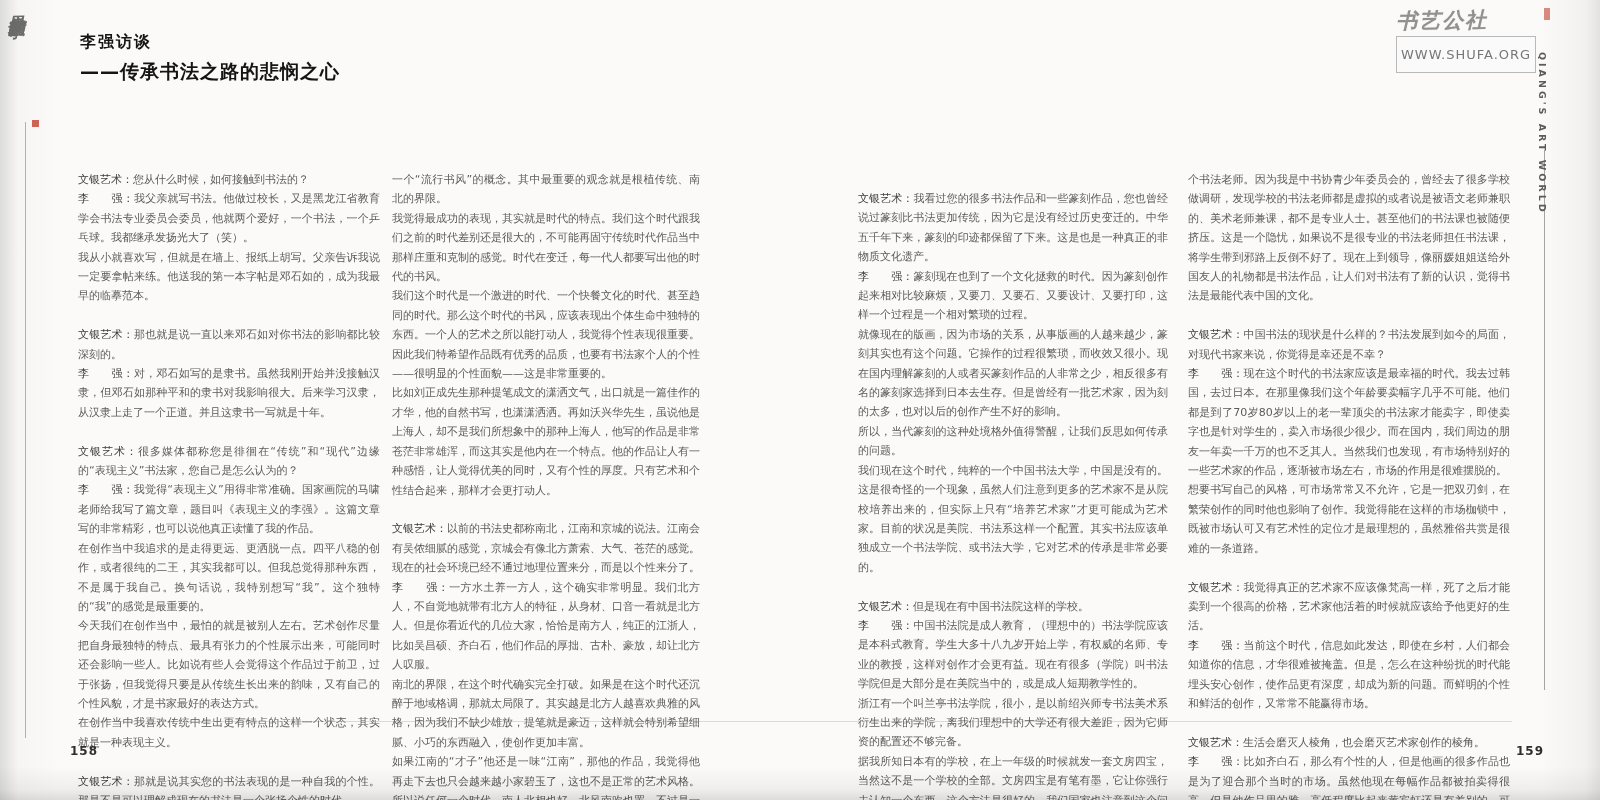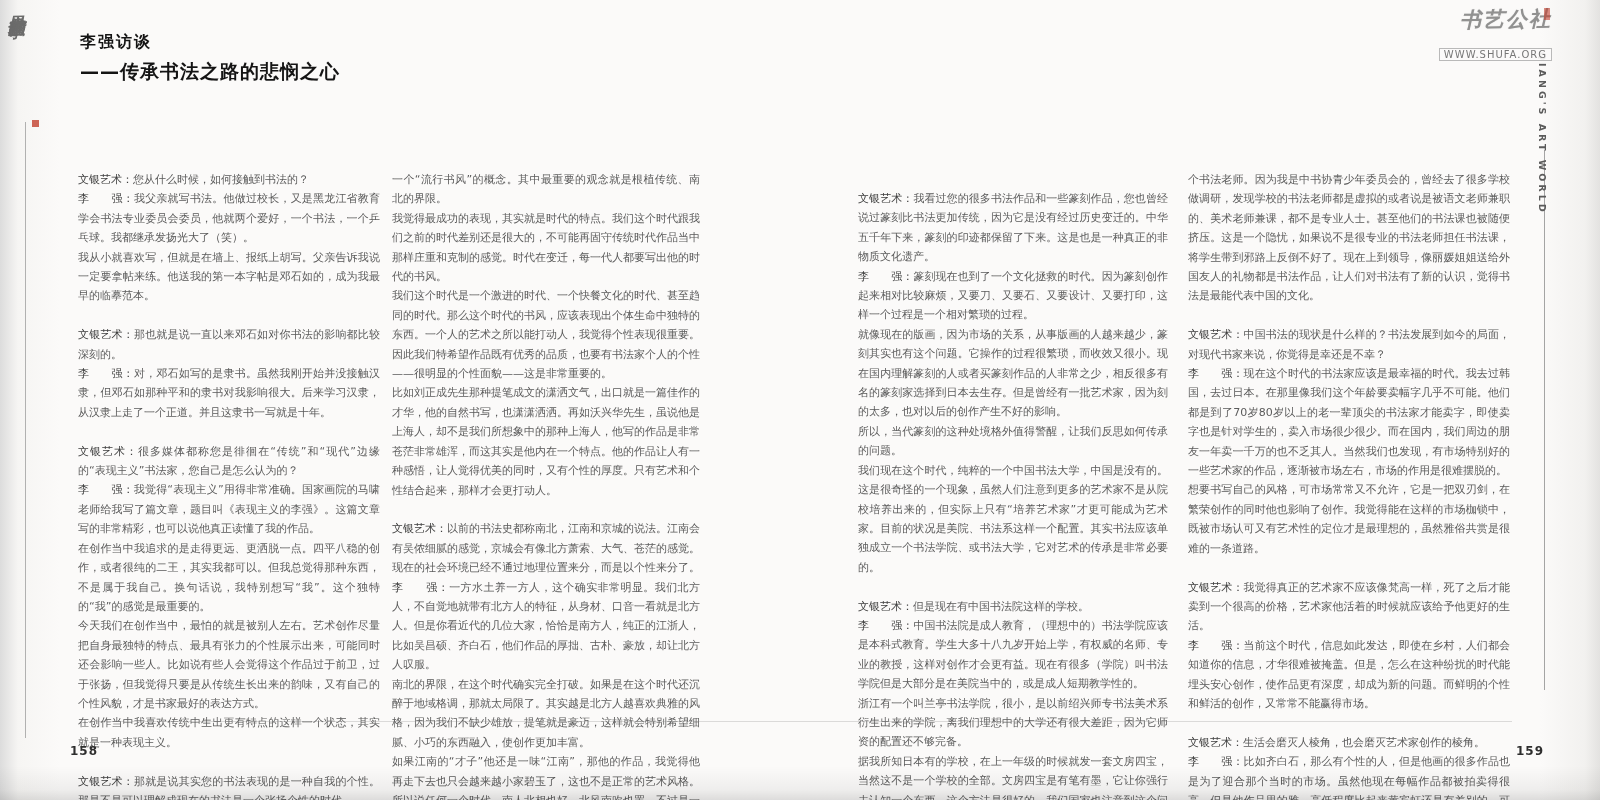--- a/index.html
+++ b/index.html
@@ -26,30 +26,30 @@
   }
   .sig-seal{position:absolute; left:26px; top:112px; width:7px; height:7px; background:#c2402e; opacity:.8;}
   .left-rule{position:absolute; left:25px; top:122px; width:1px; height:616px; background:#9a9a9a; opacity:.75;}
 
   
   .title-block{position:absolute; left:80px; top:32px;}
   .title-block h1{margin:0; font-size:16px; font-weight:700; color:#141414; letter-spacing:2px;}
   .title-block h2{margin:6px 0 0 0; font-size:19px; font-weight:700; color:#141414; letter-spacing:1px;}
 
   
-  .watermark{position:absolute; left:1396px; top:6px; width:156px; text-align:right; z-index:3;}
+  .watermark{position:absolute; left:1396px; top:6px; width:156px; text-align:left; z-index:3;}
   .wm-calligraphy{
     font-family:"DejaVu Serif", serif; font-style:italic; font-weight:700;
     font-size:21px; color:#6e6e6e; opacity:.75; letter-spacing:2px; transform:rotate(-1deg);
     text-shadow:0 0 1px rgba(110,110,110,.4);
   }
   .wm-seal{position:absolute; right:2px; top:2px; width:6px; height:12px; background:#c2402e; opacity:.6;}
   .wm-url{
-    margin-top:14px; display:inline-block; font-size:10px; letter-spacing:1px; color:#777;
-    border:1px solid #b9b9b9; background:rgba(251,250,249,.9); padding:0 4px;
+    margin-top:2px; display:inline-block; font-size:13px; letter-spacing:1px; color:#777;
+    border:1px solid #b9b9b9; background:rgba(251,250,249,.9); padding:10px 4px;
   }
 
   
   .side-text{
     position:absolute; left:1537px; top:52px; writing-mode:vertical-rl;
     font-size:9.5px; font-weight:700; letter-spacing:3px; color:#5b5b5b; z-index:1;
   }
   .right-rule{position:absolute; left:1544px; top:150px; width:1px; height:540px; background:#8f8f8f; opacity:.8;}
 
   

